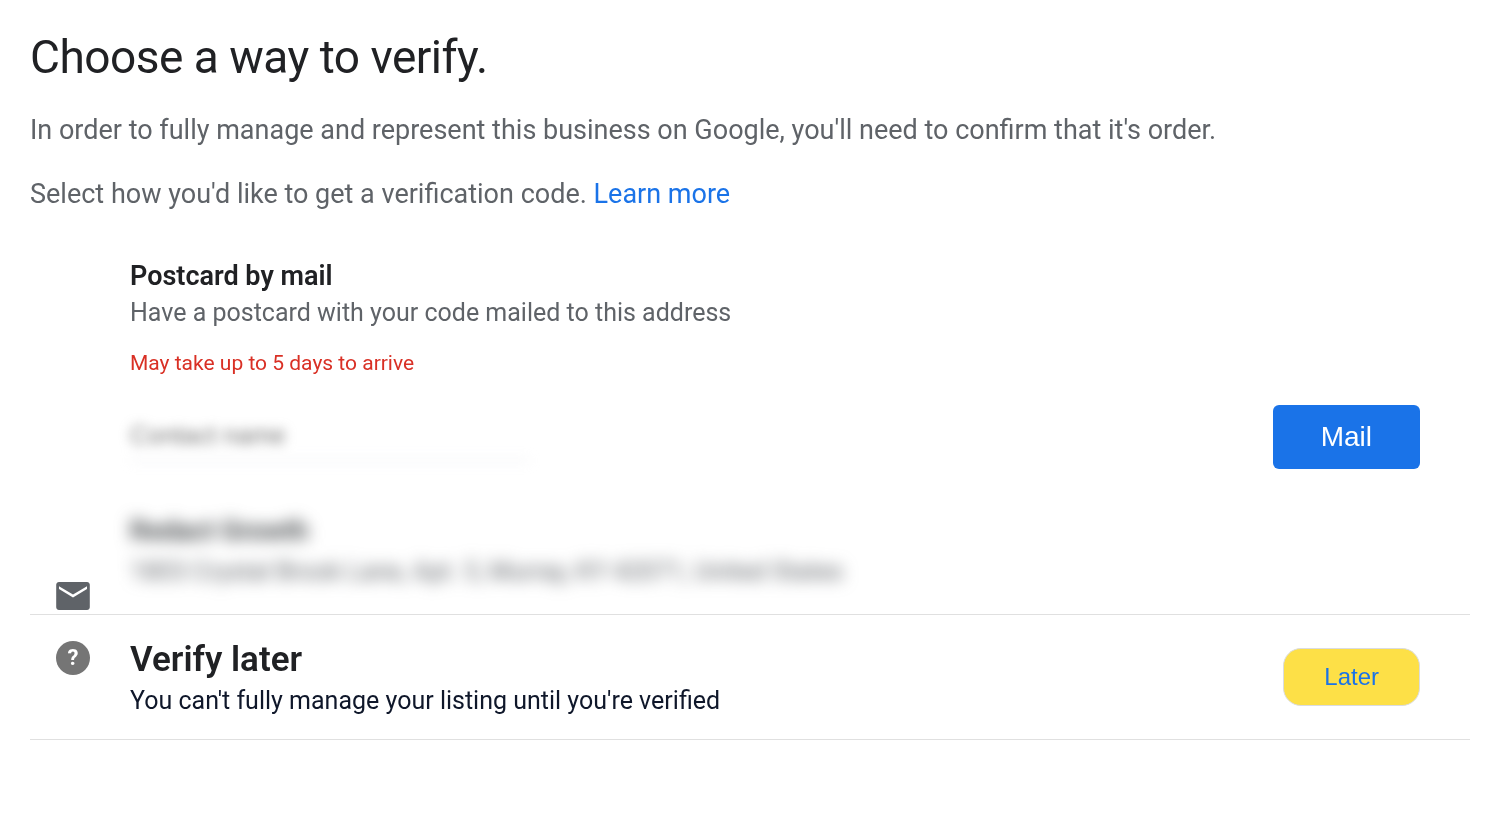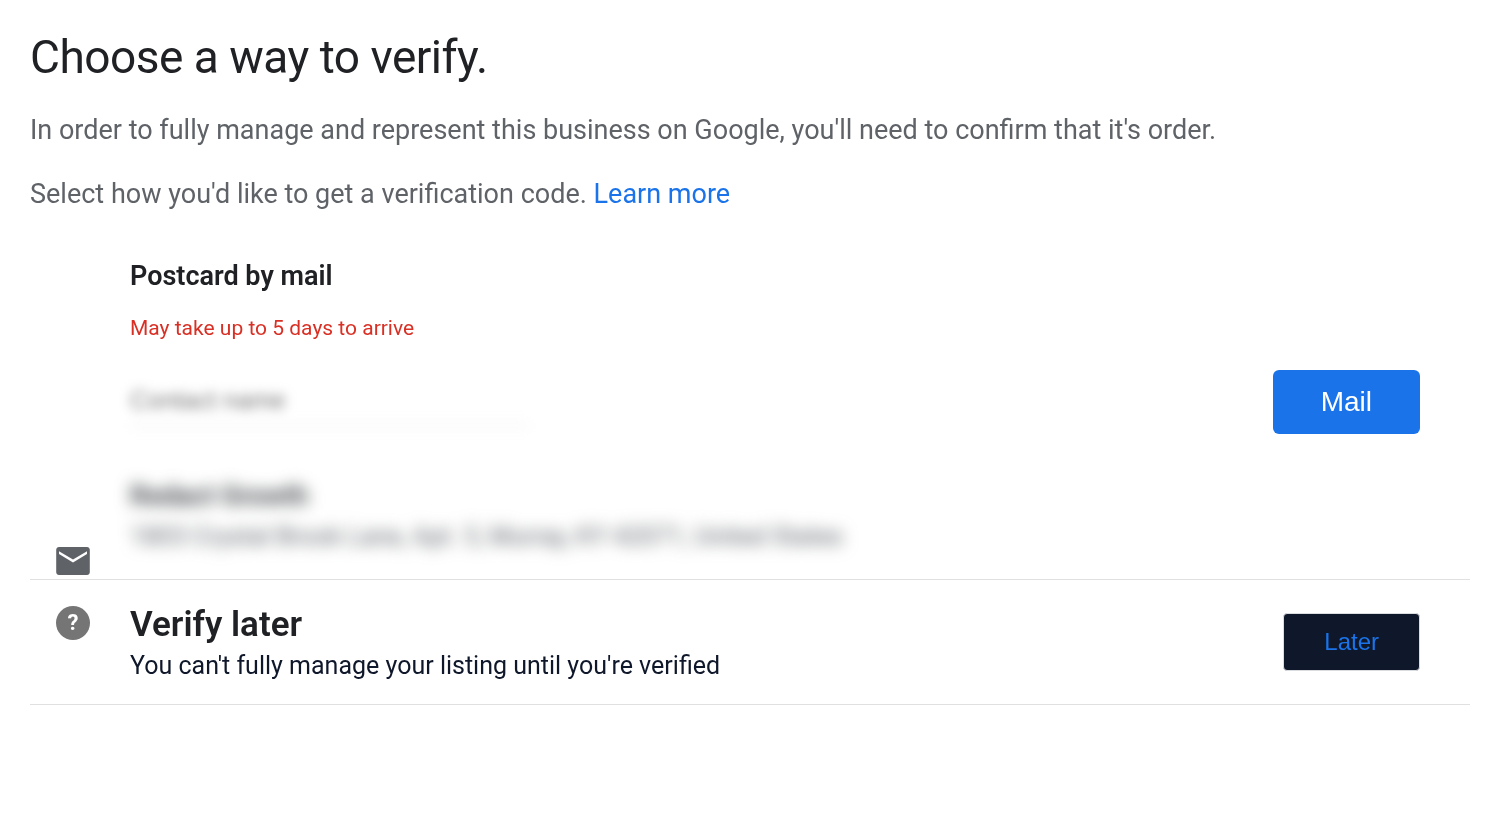--- a/index.html
+++ b/index.html
@@ -122,24 +122,24 @@
       border-top: 1px solid #e0e0e0;
       margin: 0;
     }
     .later-row {
       display: flex;
       align-items: flex-start;
       padding: 24px 0 24px 26px;
       position: relative;
     }
     .later-button {
-      background: #0f172a;
+      background: #fde047;
       color: #1a73e8;
       border: 1px solid #dadce0;
-      border-radius: 4px;
+      border-radius: 18px;
       font-size: 24px;
       font-weight: 500;
       padding: 14px 40px;
       cursor: pointer;
       margin-right: 50px;
       align-self: center;
     }
     .later-content { flex: 1; padding-left: 26px; }
     .later-title {
       font-size: 35px;
@@ -164,20 +164,21 @@
 <div class="option-block">
   <div class="icon-col">
     <span class="mail-icon">
       <svg viewBox="0 0 24 20" fill="#5f6368">
           <path d="M2 0h20c1.1 0 2 .9 2 2v16c0 1.1-.9 2-2 2H2c-1.1 0-2-.9-2-2V2C0 .9.9 0 2 0zm10 9L2 3v2l10 6 10-6V3l-10 6z"></path>
         </svg>
     </span>
   </div>
   <div class="content-col">
     <div class="opt-title">Postcard by mail</div>
+    <div class="opt-desc">Have a postcard with your code mailed to this address</div>
     <div class="opt-warn">May take up to 5 days to arrive</div>
     <div class="input-row">
       <input type="text" class="contact-input" placeholder="Contact name" style="">
       <button class="mail-button">Mail</button>
     </div>
     <div class="blur-block">
       <div class="blur-name">Redact Growth</div>
       <div class="blur-addr">1803 Crystal Brook Lane, Apt. 5, Murray, KY 42071, United States</div>
     </div>
   </div>

